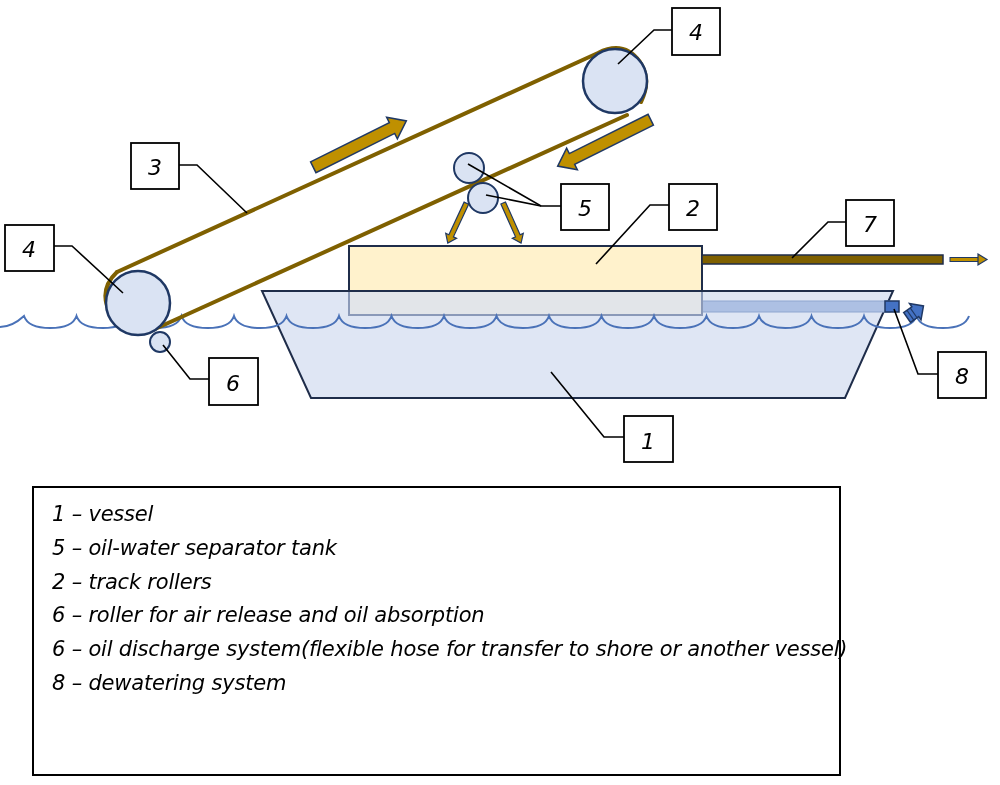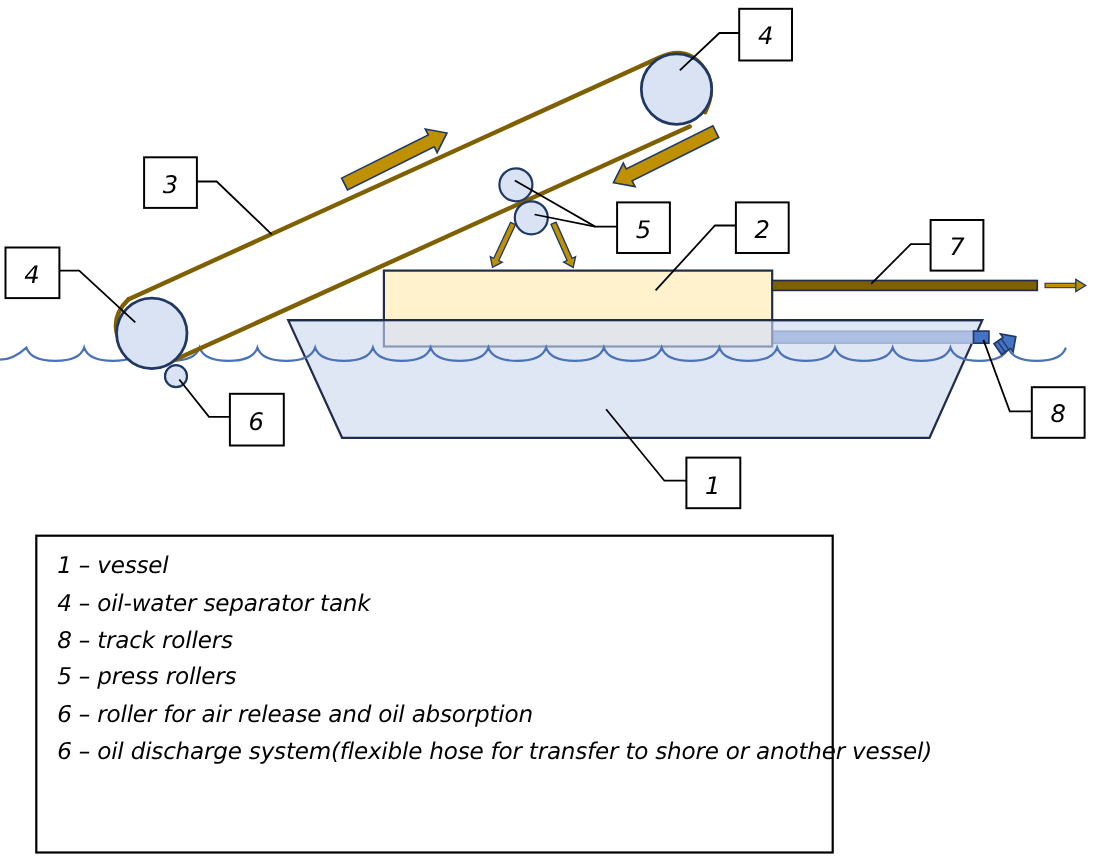--- a/index.html
+++ b/index.html
@@ -1,20 +1,20 @@
 <!DOCTYPE html>
 <html><head>
 <meta charset="utf-8">
 <style>
   html, body { margin: 0; padding: 0; background: #ffffff; }
   body { width: 1000px; height: 785px; position: relative; overflow: hidden; font-family: "DejaVu Sans", sans-serif; }
   #diagram { position: absolute; left: 0; top: 0; width: 1000px; height: 480px; }
   .callout-text { font-family: "DejaVu Sans", sans-serif; font-style: italic; font-size: 22px; fill: #000; }
   #legend {
-    position: absolute; left: 32px; top: 486px; width: 726px; height: 290px;
+    position: absolute; left: 32px; top: 486px; width: 809px; height: 290px;
     border: 2px solid #000; box-sizing: border-box; padding: 10px 0 0 18px;
   }
   #legend .item {
     font-family: "DejaVu Sans", sans-serif; font-style: italic; font-size: 21px;
     line-height: 33.8px; color: #000; white-space: nowrap; letter-spacing: -0.2px;
   }
 </style>
 </head>
 <body>
 
@@ -118,18 +118,18 @@
     <text class="callout-text" x="962" y="384" text-anchor="middle">8</text>
   </g>
   <g>
     <rect x="624" y="416" width="49" height="46" fill="#fff" stroke="#000" stroke-width="1.8"></rect>
     <text class="callout-text" x="648" y="449" text-anchor="middle">1</text>
   </g>
 </svg>
 
 <div id="legend">
   <div class="item">1 – vessel</div>
-  <div class="item">4 – oil-water separator tank</div>
-  <div class="item">8 – track rollers</div>
-  <div class="item">5 – press rollers</div>
+  <div class="item">5 – oil-water separator tank</div>
+  <div class="item">2 – track rollers</div>
   <div class="item">6 – roller for air release and oil absorption</div>
   <div class="item">6 – oil discharge system(flexible hose for transfer to shore or another vessel)</div>
+  <div class="item">8 – dewatering system</div>
 </div>
 
 </body></html>

